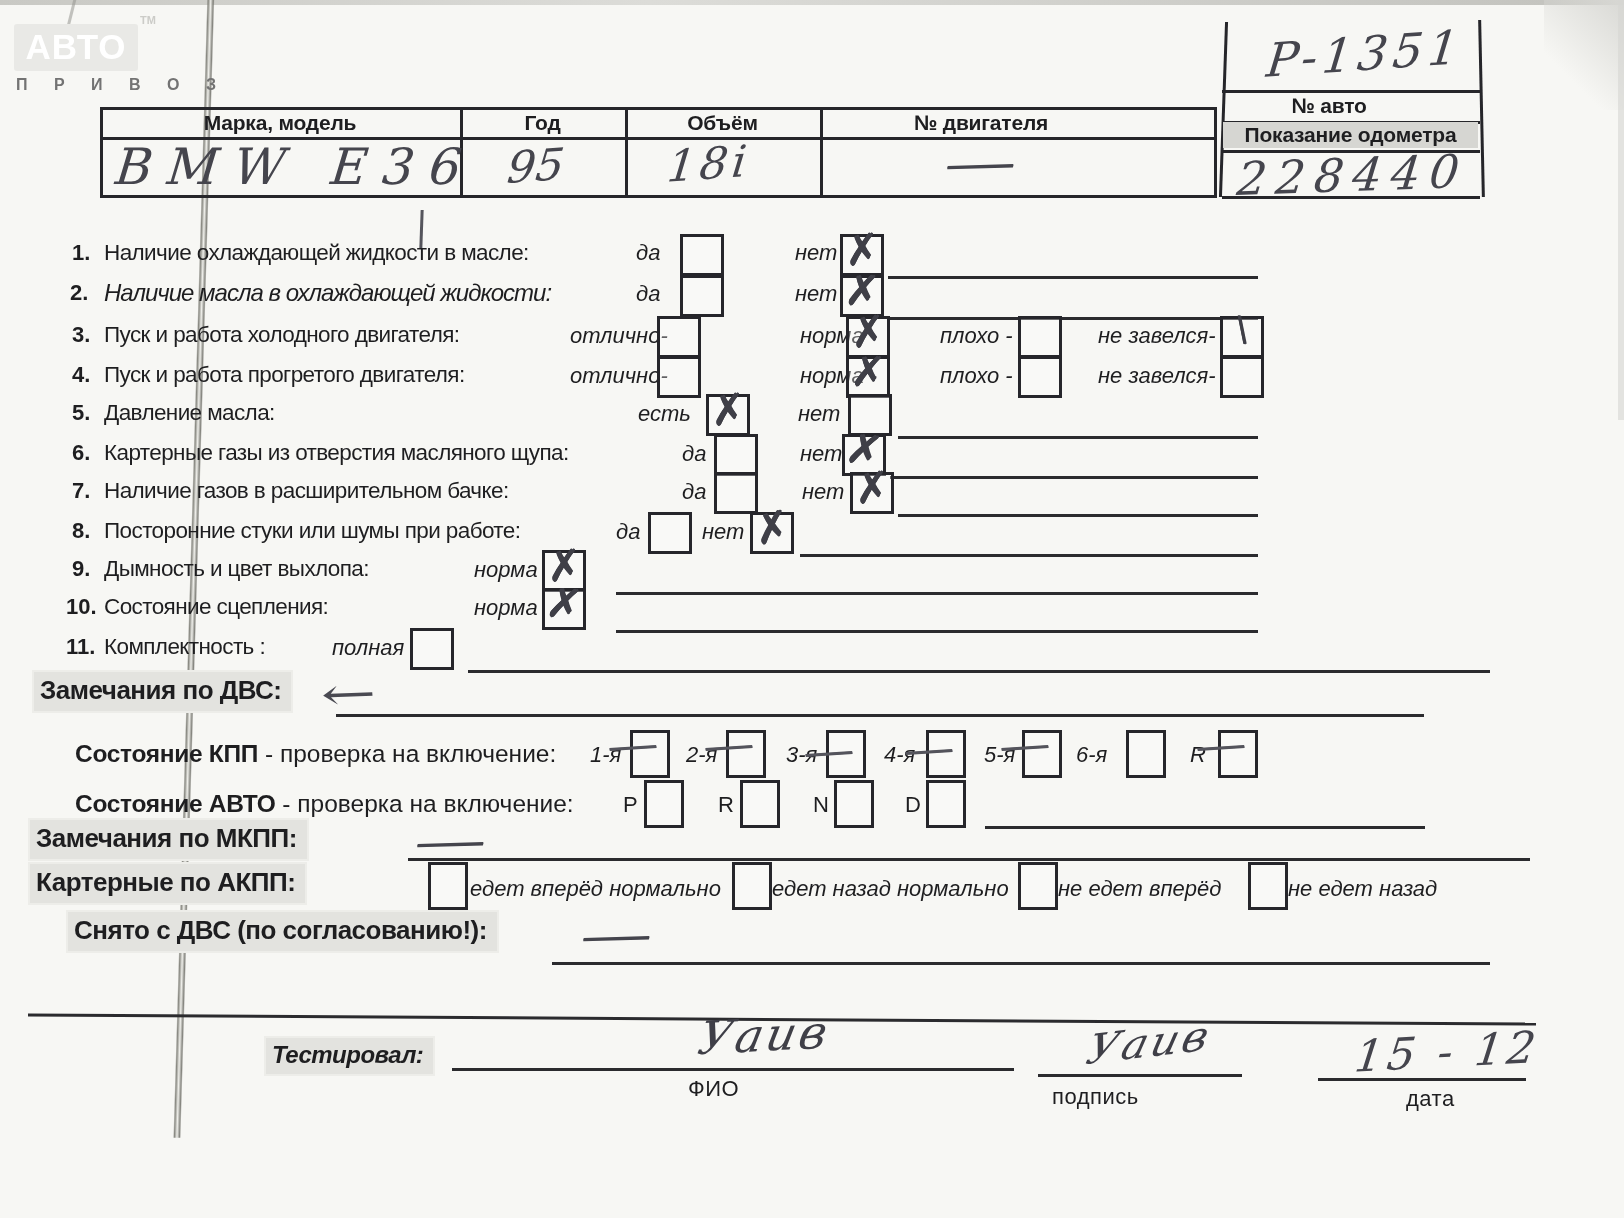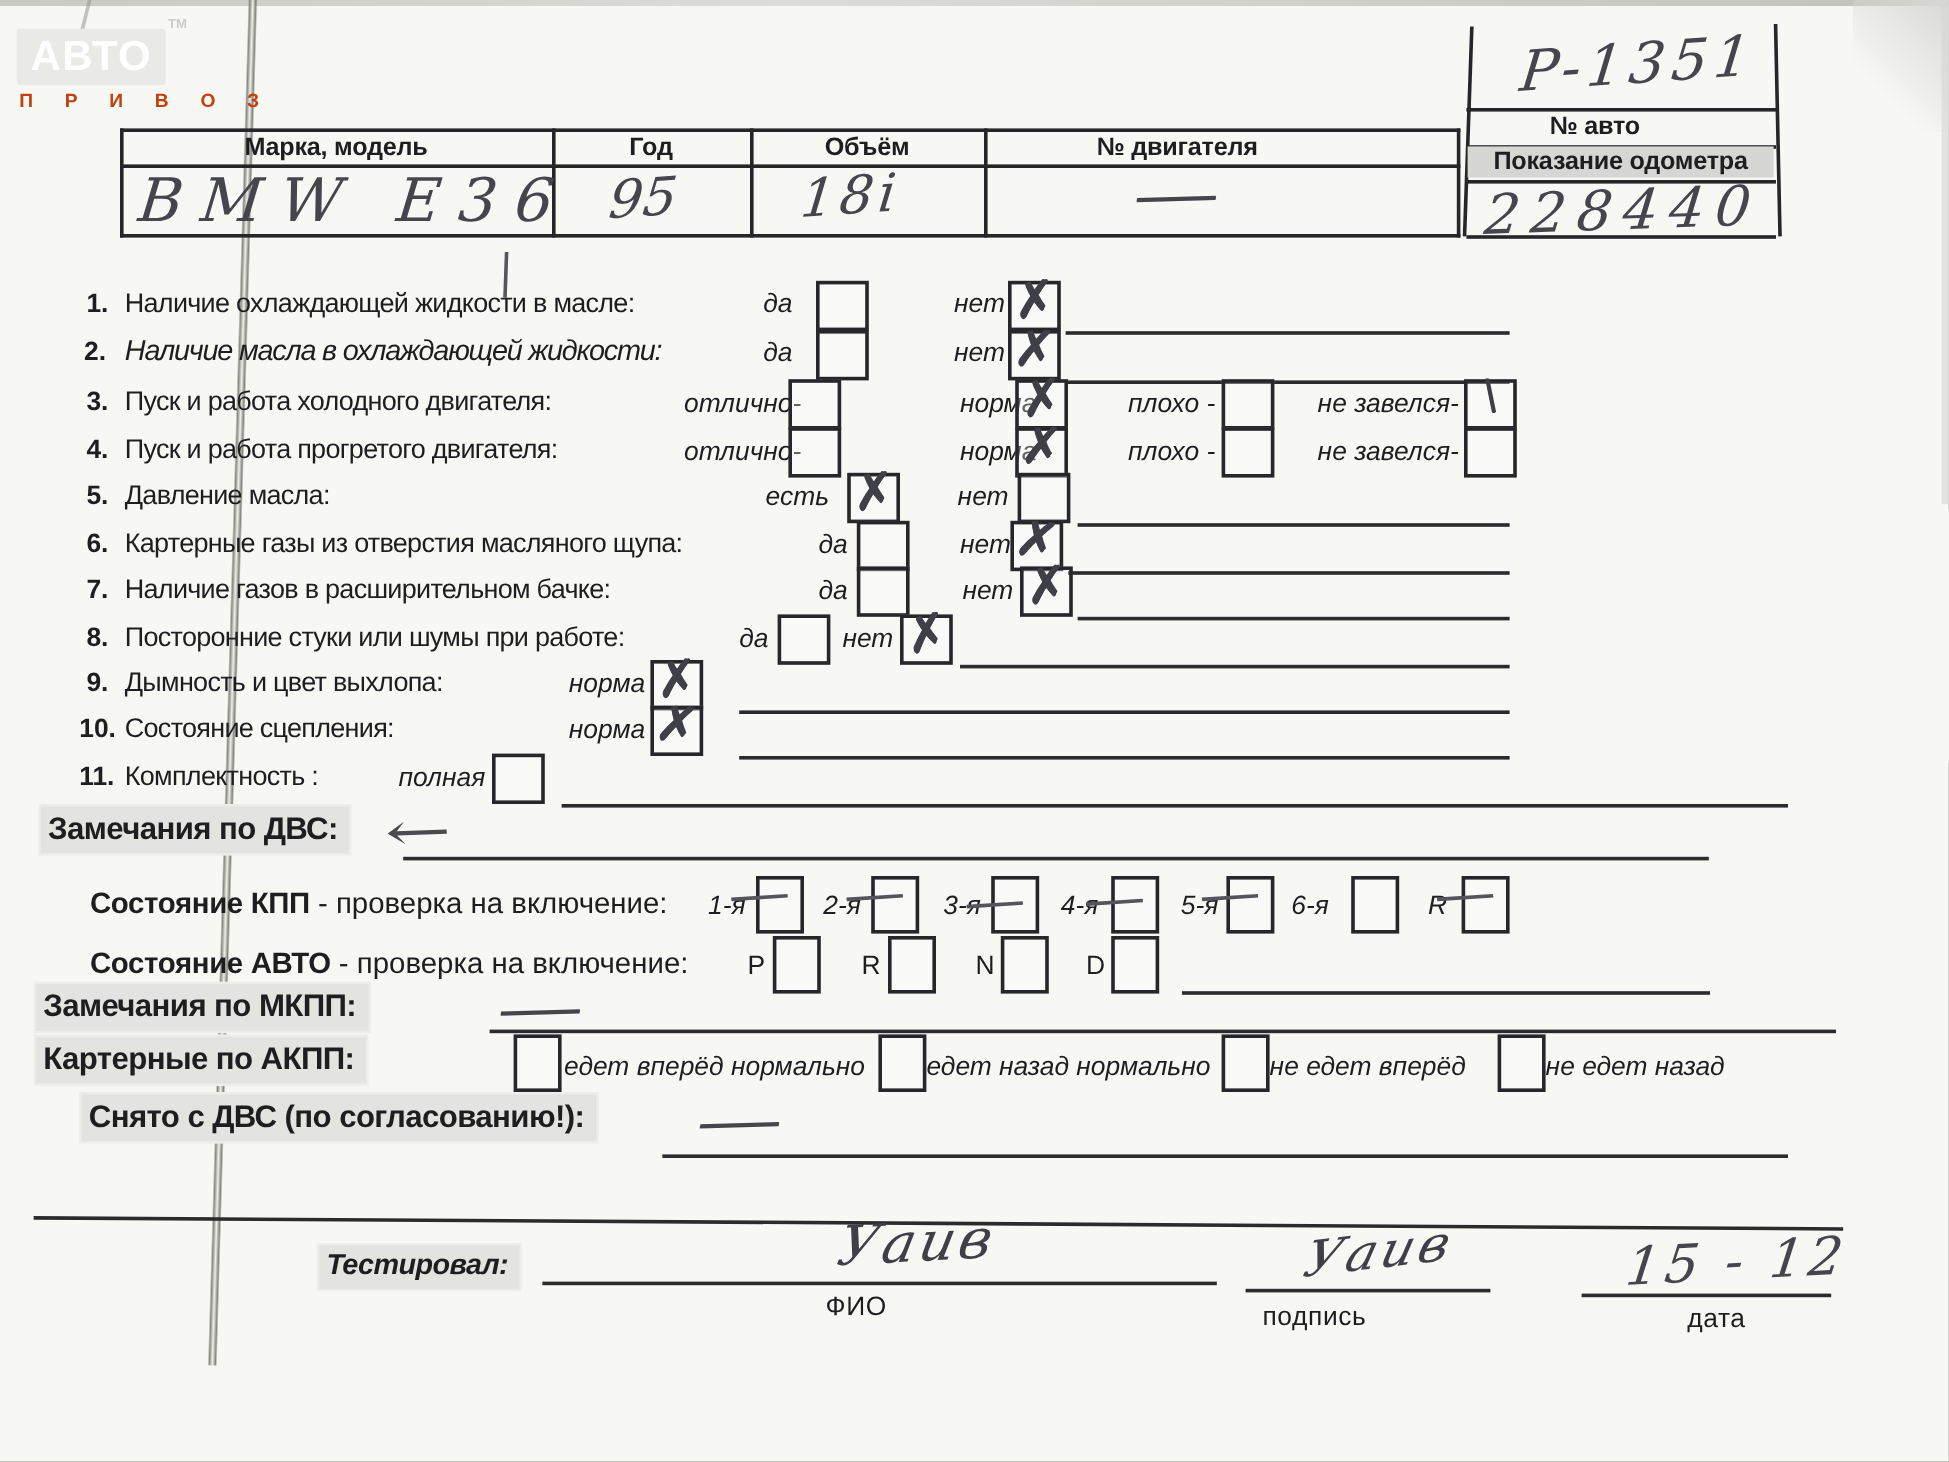--- a/index.html
+++ b/index.html
@@ -13,21 +13,21 @@
   #corner-tr{right:0;top:0;width:80px;height:110px;background:linear-gradient(225deg,#d8d8d4,rgba(216,216,212,0) 70%);}
   #edge-right{right:0;top:0;width:6px;height:420px;background:#d6d6d2;opacity:.6;}
   .scanline{left:190px;top:-12px;width:8px;height:1150px;transform:rotate(1.7deg);
         background:linear-gradient(90deg,rgba(255,255,255,0) 0,rgba(118,118,110,.85) 18%,rgba(238,238,233,.95) 50%,rgba(105,105,98,.8) 82%,rgba(255,255,255,0));}
   .scanline2{left:66px;top:-4px;width:3px;height:66px;transform:rotate(14deg);background:rgba(150,150,143,.55);}
   .pentick{left:420px;top:210px;width:2.5px;height:38px;background:#55555c;transform:rotate(2deg);}
 
   
   .logo-box{left:14px;top:24px;width:124px;height:47px;background:#e9e9e6;border-radius:3px;
             color:#ffffff;font-weight:bold;font-size:35px;text-align:center;line-height:46px;letter-spacing:1px;}
-  .logo-sub{left:16px;top:76px;font-size:16px;font-weight:bold;letter-spacing:11px;color:#c2410c;}
+  .logo-sub{left:16px;top:76px;font-size:16px;font-weight:bold;letter-spacing:11px;color:#737373;}
   .logo-tm{left:140px;top:14px;font-size:11px;color:#ccccc8;font-weight:bold;text-align:right;}
 
   .title{left:348px;top:36px;font-size:31px;font-weight:bold;letter-spacing:.2px;}
 
   
   .tline{border-top:3px solid #26262a;height:0;}
   .vline{border-left:3px solid #26262a;width:0;}
   .th{font-weight:bold;font-size:21px;text-align:center;letter-spacing:-0.2px;}
   .shade{background:#d6d6d2;}
 

